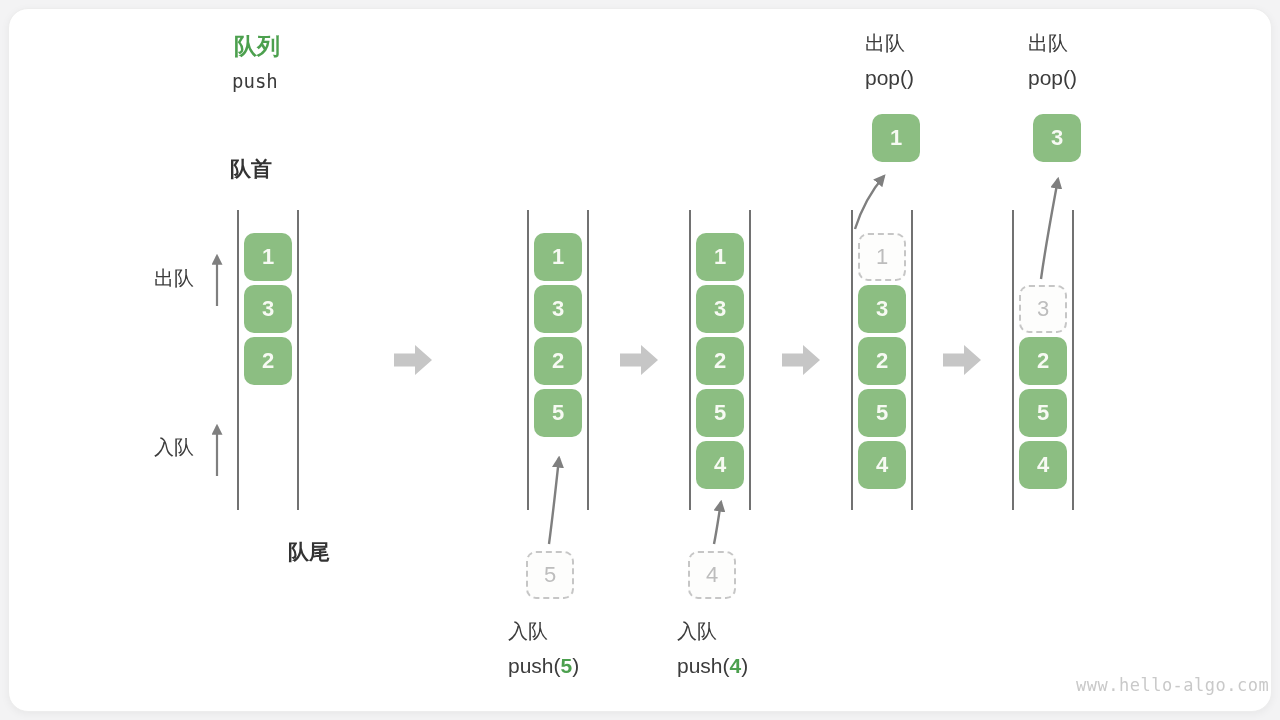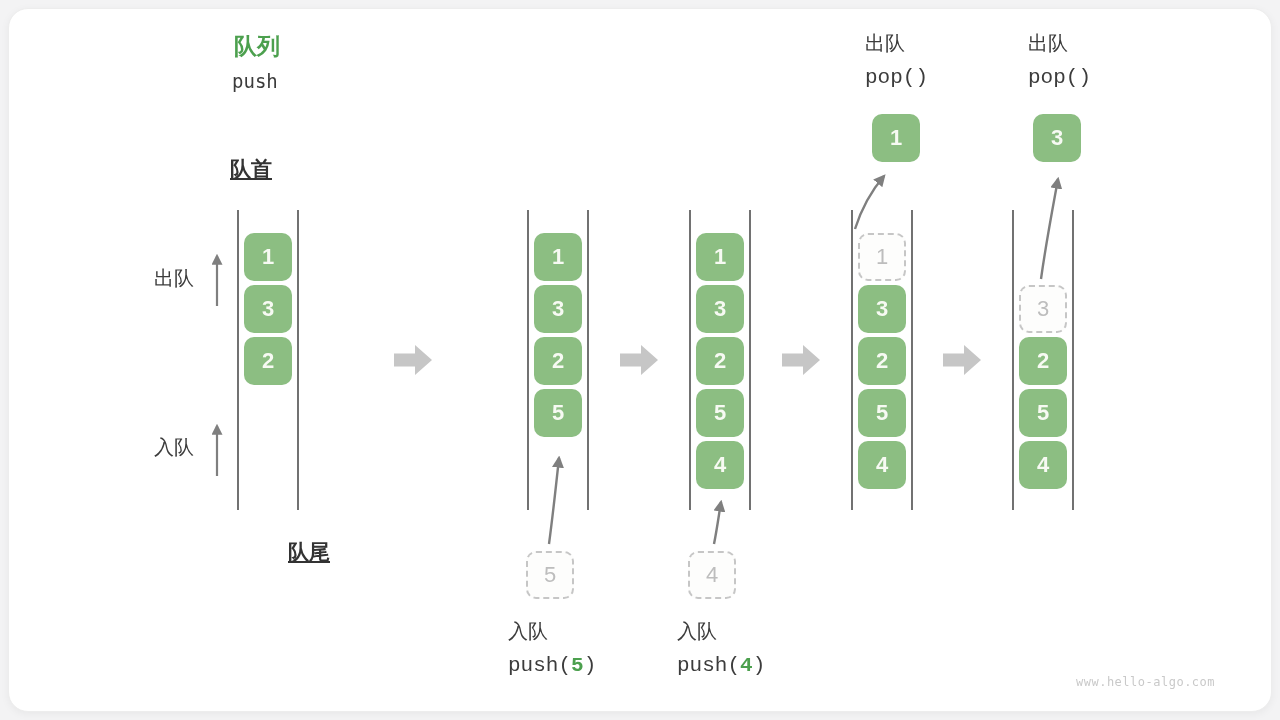--- a/index.html
+++ b/index.html
@@ -49,35 +49,35 @@
   .title-zh{
     position:absolute;left:234px;top:31px;
     font-size:23px;font-weight:700;color:var(--accent-green);
   }
   .title-en{
     position:absolute;left:232px;top:70px;
     font-size:19px;color:var(--label-dark);
     font-family:"DejaVu Sans Mono","Liberation Mono",monospace;
   }
   .lbl-bold{
-    position:absolute;font-size:21px;font-weight:700;color:#333333;text-decoration:underline;
+    position:absolute;font-size:21px;font-weight:700;color:#333333;
   }
   .lbl-side{
     position:absolute;font-size:20px;font-weight:500;color:var(--label-dark);
   }
   .op-label{position:absolute;}
   .op-zh{font-size:20px;font-weight:500;color:var(--label-dark);margin-bottom:9px;}
   .op-code{
     font-size:21px;color:var(--label-dark);
-    font-family:Liberation Mono, monospace;
+    font-family:Liberation Sans, sans-serif;
   }
   .green-arg{color:var(--accent-green);font-weight:700;}
   .watermark{
     position:absolute;left:1076px;top:675px;
-    font-size:12px;color:var(--watermark);
+    font-size:17px;color:var(--watermark);
     font-family:"DejaVu Sans Mono","Liberation Mono",monospace;
     letter-spacing:0.5px;
   }
 </style>
 </head>
 <body>
 
 <div class="card"></div>
 
 <div class="stage">

